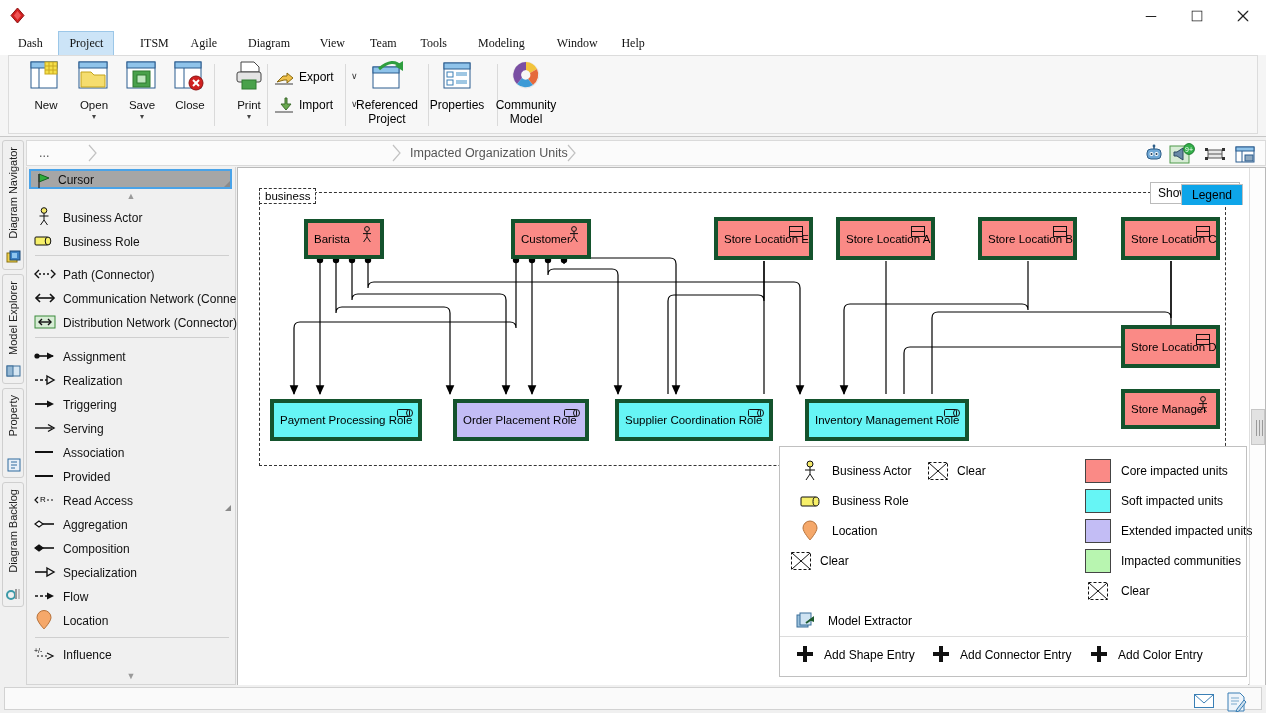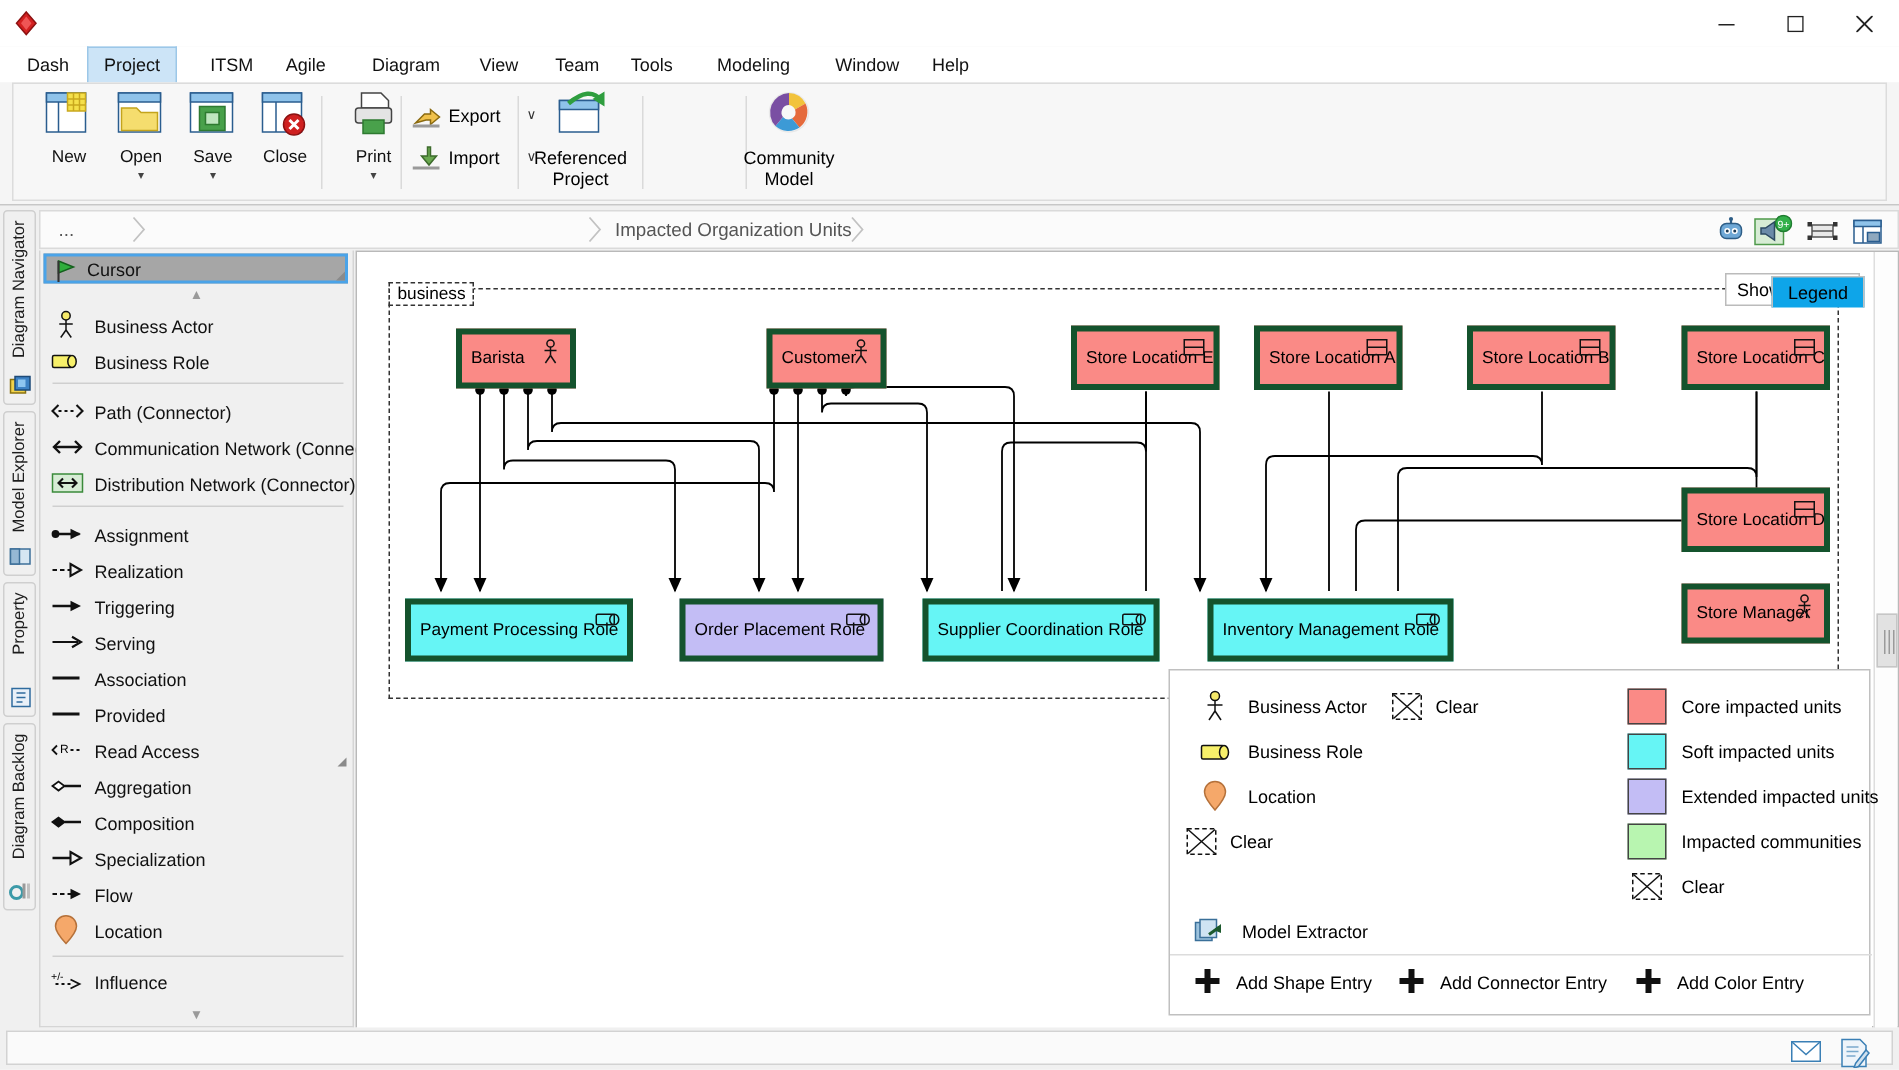--- a/index.html
+++ b/index.html
@@ -15,21 +15,21 @@
   
   .titlebar { position:absolute; left:0; top:0; width:1266px; height:31px; background:#ffffff; }
   .tb-icon { position:absolute; left:9px; top:7px; width:17px; height:17px; }
   .tb-title { position:absolute; left:32px; top:8px; font-size:12.5px; color:#1c1c1c; white-space:nowrap;}
   .winbtn { position:absolute; top:0; width:46px; height:31px; cursor:default; }
   .winbtn svg { position:absolute; left:50%; top:50%; transform:translate(-50%,-50%); }
   #btn-min { right:92px; } #btn-max { right:46px; } #btn-close { right:0px; }
 
   
   .menubar { position:absolute; left:0; top:31px; width:1266px; height:24px; background:#ffffff; }
-  .menuitem { position:absolute; top:0; height:24px; line-height:24px; padding:0 10px; font-size:12px; color:#111; white-space:nowrap; }
+  .menuitem { position:absolute; top:0; height:24px; line-height:24px; padding:0 10px; font-size:12px; color:#111; white-space:nowrap;font-family:Liberation Serif, serif; }
   .menuitem.active { background:#cce4f7; border:1px solid #9cc7e8; border-bottom:none; height:25px; line-height:23px; }
 
   
   .ribbon { position:absolute; left:0; top:55px; width:1266px; height:82px; background:#f5f5f5; border-bottom:1px solid #c7c7c7;}
   .ribbon-inner { position:absolute; left:8px; top:0px; right:8px; bottom:2px; border:1px solid #dcdcdc; background:#f7f7f7;}
   .rbtn { position:absolute; top:3px; width:54px; text-align:center; }
   .rbtn .glyph { height:40px; position:relative; }
   .rbtn .lbl { font-size:11.5px; line-height:13px; color:#111; }
   .rbtn .caret { font-size:8px; color:#444; line-height:10px; }
   .rsep { position:absolute; top:8px; width:1px; height:62px; background:#dadada; }
@@ -242,20 +242,33 @@
               <path d="M12 10 q14 -12 22 -2" fill="none" stroke="#2f9e3f" stroke-width="3"></path>
               <polygon points="36,2 36,12 28,7" fill="#2f9e3f"></polygon>
             </svg>
         </div>
         <div class="lbl">Referenced</div>
         <div class="lbl">Project</div>
       </div>
 
       <div class="rsep" style="left:419px"></div>
 
+      <div class="rwide" style="left:411px; width:74px;">
+        <div class="glyph">
+          <svg width="40" height="36" viewBox="0 0 40 36">
+              <rect x="7" y="4" width="26" height="25" fill="#fff" stroke="#2a5d8f"></rect>
+              <rect x="7" y="4" width="26" height="6" fill="#8fc3ea" stroke="#2a5d8f"></rect>
+              <rect x="10" y="13" width="6" height="5" fill="#fff" stroke="#3a7fb5"></rect>
+              <rect x="19" y="13" width="11" height="4" fill="#9fc7e3"></rect>
+              <rect x="10" y="21" width="6" height="5" fill="#fff" stroke="#3a7fb5"></rect>
+              <rect x="19" y="21" width="11" height="4" fill="#9fc7e3"></rect>
+            </svg>
+        </div>
+        <div class="lbl">Properties</div>
+      </div>
 
       <div class="rsep" style="left:488px"></div>
 
       <div class="rwide" style="left:480px; width:74px;">
         <div class="glyph">
           <svg width="40" height="36" viewBox="0 0 40 36">
               <circle cx="20" cy="16" r="13" fill="none" stroke="#e8e8e8" stroke-width="1"></circle>
               <path d="M20 3 a13 13 0 0 1 11 7 l-7 4 a5 5 0 0 0 -4 -3 z" fill="#f2c33c"></path>
               <path d="M31 10 a13 13 0 0 1 -4 16 l-5 -6 a5 5 0 0 0 2 -6 z" fill="#e56a3c"></path>
               <path d="M27 26 a13 13 0 0 1 -16 -1 l5 -6 a5 5 0 0 0 6 1 z" fill="#3c9ad6"></path>

